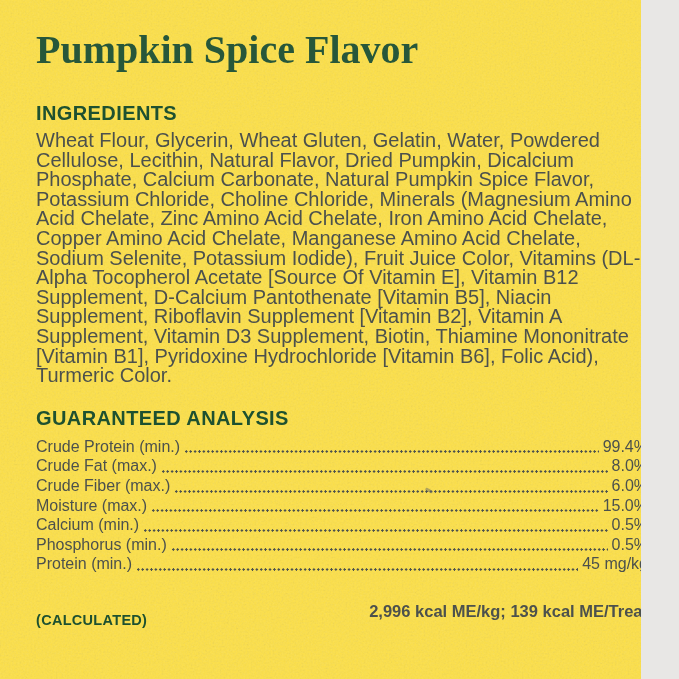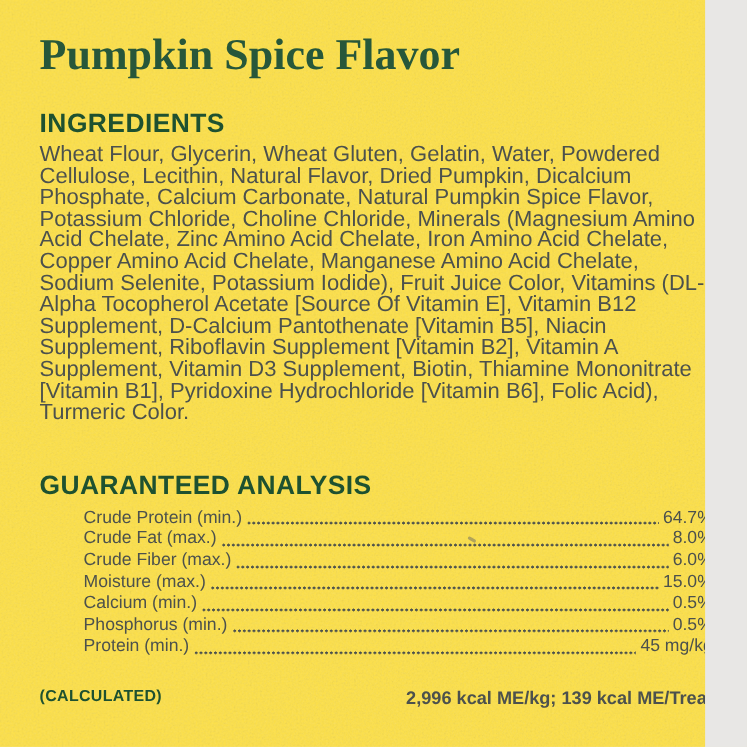--- a/index.html
+++ b/index.html
@@ -29,34 +29,34 @@
     font-family: "Liberation Serif", serif;
     font-weight: 700;
     font-size: 40px;
     line-height: 45px;
     color: #27573a;
     margin: 27px 0 0 0;
   }
   .title span { display: block; }
   .section-heading {
     font-weight: 700;
-    font-size: 24px;
+    font-size: 20px;
     line-height: 24px;
     color: #1e5130;
     letter-spacing: 0.4px;
     margin: 0;
   }
   .ingredients-heading { margin-top: 29px; }
   .ingredients-text {
     font-size: 20px;
     line-height: 19.6px;
     margin: 6px 0 0 0;
   }
-  .ga-heading { margin-top: 44px; }
-  .ga-table { margin-top: 7px; margin-left: 40px; }
+  .ga-heading { margin-top: 20px; }
+  .ga-table { margin-top: 7px; }
   .ga-row {
     display: flex;
     font-size: 16px;
     line-height: 19.6px;
   }
   .ga-label { white-space: nowrap; }
   .ga-leader {
     flex: 1;
     position: relative;
     margin: 0 4px 0 5px;
@@ -78,21 +78,21 @@
     justify-content: space-between;
     align-items: flex-start;
     margin-top: 25px;
   }
   .calorie-sub {
     font-weight: 700;
     font-size: 14.5px;
     line-height: 18px;
     color: #1e5130;
     letter-spacing: 0.3px;
-    margin-top: 1px;
+    margin-top: 12px;
   }
   .calorie-value {
     font-size: 16.5px;
     line-height: 24px;
     white-space: nowrap;
     font-weight: bold;
   }
   .fleck {
     position: absolute;
     left: 655px;
@@ -140,21 +140,21 @@
 
     <h2 class="section-heading ingredients-heading">INGREDIENTS</h2>
     <p class="ingredients-text">Wheat Flour, Glycerin, Wheat Gluten, Gelatin, Water, Powdered Cellulose, Lecithin, Natural Flavor, Dried Pumpkin, Dicalcium Phosphate, Calcium Carbonate, Natural Pumpkin Spice Flavor, Potassium Chloride, Choline Chloride, Minerals (Magnesium Amino Acid Chelate, Zinc Amino Acid Chelate, Iron Amino Acid Chelate, Copper Amino Acid Chelate, Manganese Amino Acid Chelate, Sodium Selenite, Potassium Iodide), Fruit Juice Color, Vitamins (DL-Alpha Tocopherol Acetate [Source Of Vitamin E], Vitamin B12 Supplement, D-Calcium Pantothenate [Vitamin B5], Niacin Supplement, Riboflavin Supplement [Vitamin B2], Vitamin A Supplement, Vitamin D3 Supplement, Biotin, Thiamine Mononitrate [Vitamin B1], Pyridoxine Hydrochloride [Vitamin B6], Folic Acid), Turmeric Color.</p>
 
     <h2 class="section-heading ga-heading">GUARANTEED ANALYSIS</h2>
 
     <div class="ga-table">
       <div class="ga-row">
         <span class="ga-label">Crude Protein (min.)</span>
         <span class="ga-leader"></span>
-        <span class="ga-value">64.7%</span>
+        <span class="ga-value">99.4%</span>
       </div>
       <div class="ga-row">
         <span class="ga-label">Crude Fat (max.)</span>
         <span class="ga-leader"></span>
         <span class="ga-value">8.0%</span>
       </div>
       <div class="ga-row">
         <span class="ga-label">Crude Fiber (max.)</span>
         <span class="ga-leader"></span>
         <span class="ga-value">6.0%</span>

